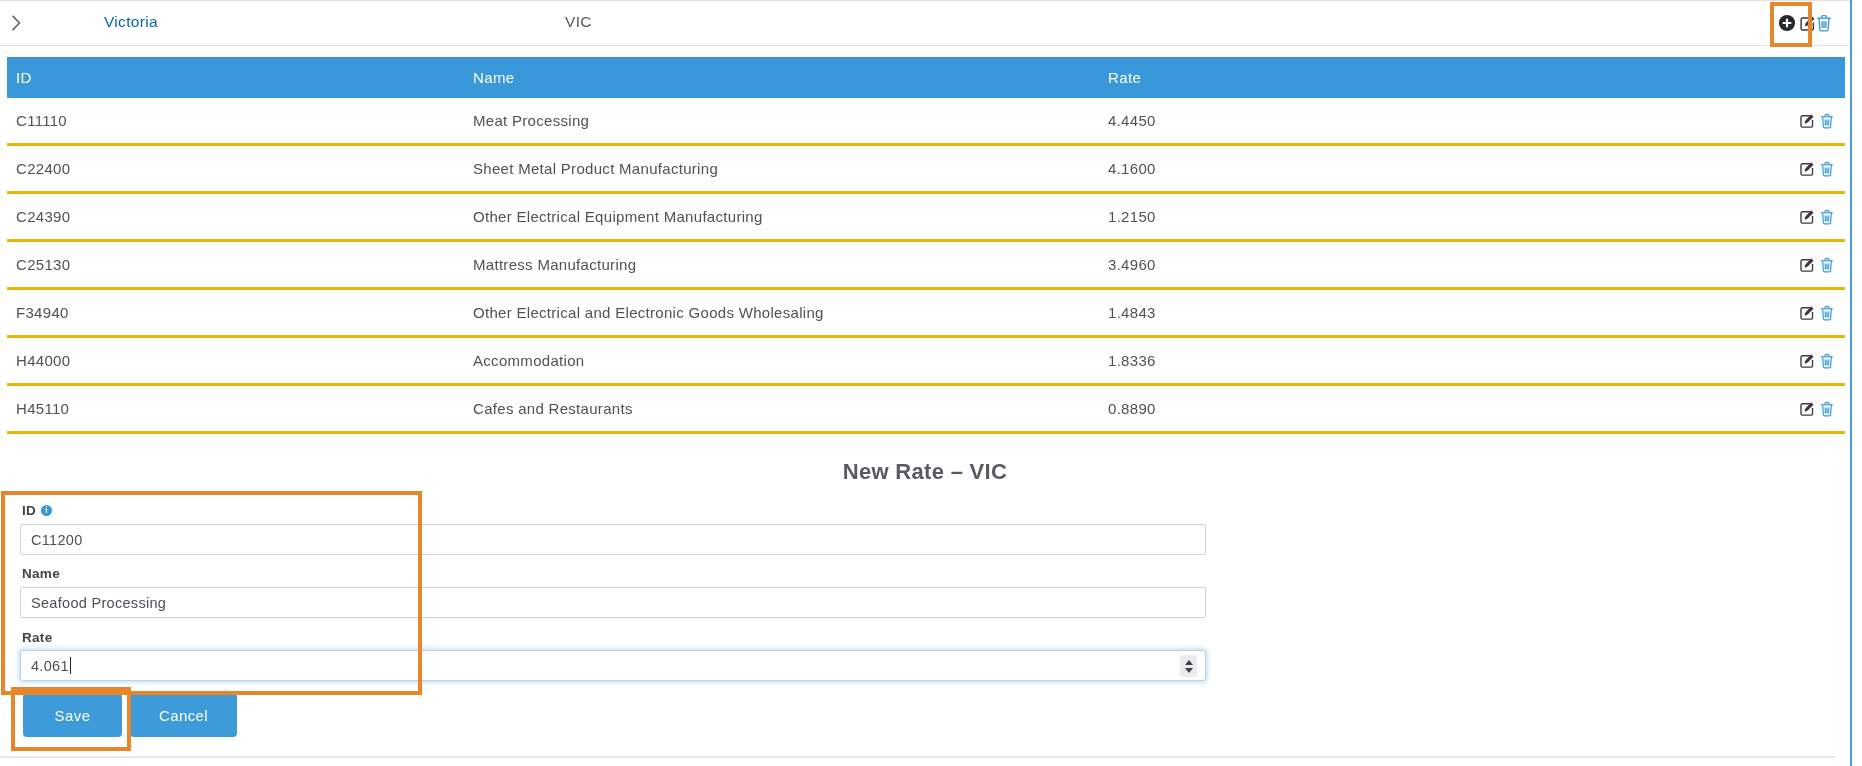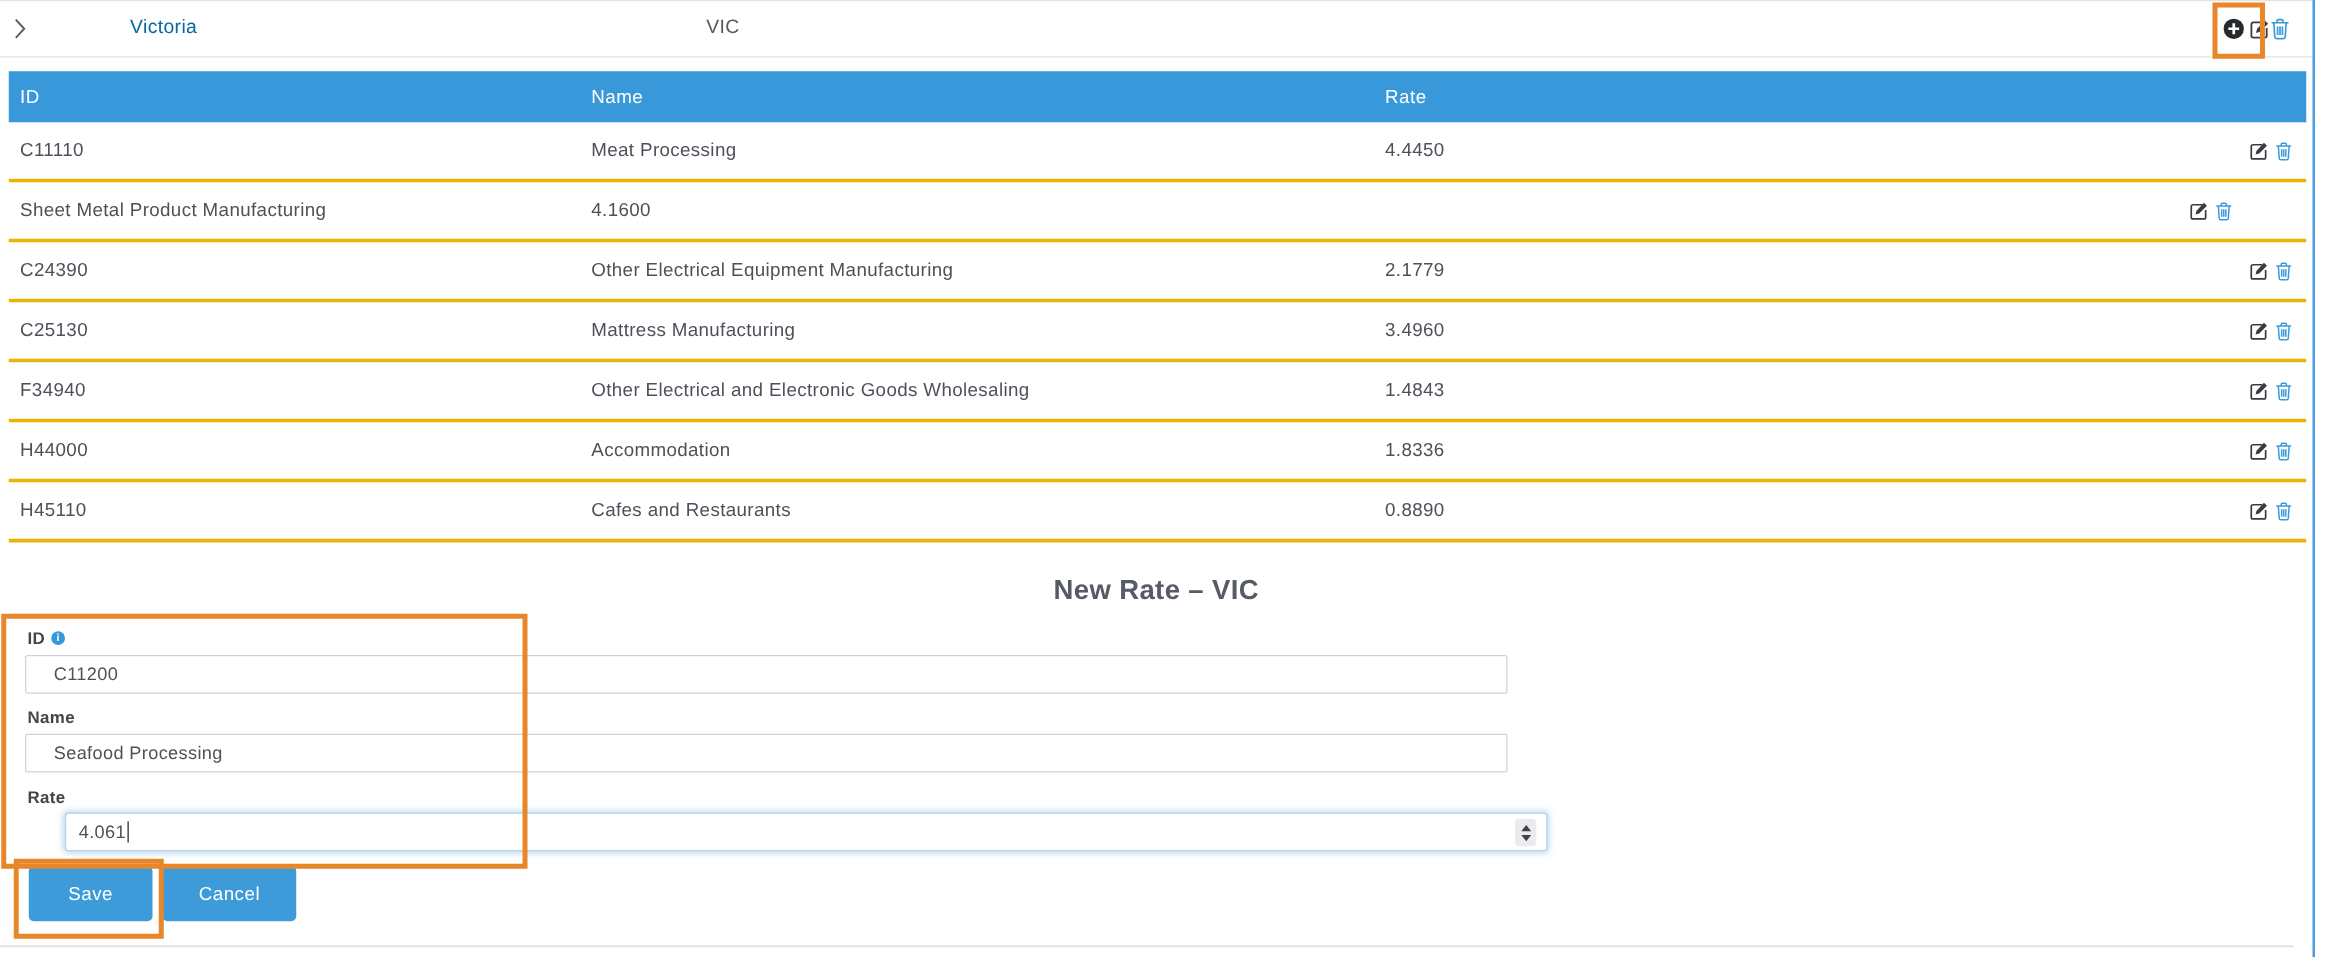--- a/index.html
+++ b/index.html
@@ -40,29 +40,29 @@
   }
   .lbl-id { top:503px; } .lbl-name { top:566px; } .lbl-rate { top:630px; }
   .info-i {
     display:inline-block; width:11px; height:11px; border-radius:50%;
     background:#3498db; color:#fff; font-size:8.5px; font-weight:bold;
     text-align:center; line-height:11px; margin-left:5px; cursor:pointer;
   }
   .finput {
     position:absolute; left:20px; width:1186px; height:31px; box-sizing:border-box;
     border:1px solid #ccd4da; border-radius:2px; background:#fff;
-    font-family:inherit; font-size:14.5px; color:#4c5158; padding:0 22px; letter-spacing:.3px;
+    font-family:inherit; font-size:14.5px; color:#4c5158; padding:0 10px; letter-spacing:.3px;
   }
   .in-id { top:524px; } .in-name { top:587px; }
   .rate-box {
     position:absolute; left:20px; top:650px; width:1186px; height:31px; box-sizing:border-box;
     border:1px solid #b9d2e6; border-radius:3px; background:#fff;
     box-shadow:0 0 5px 1px rgba(93,166,223,.45);
     display:flex; align-items:center; padding:0 10px;
-    font-size:14.5px; color:#4c5158; letter-spacing:.3px;margin-left:32px;
+    font-size:14.5px; color:#4c5158; letter-spacing:.3px;
   }
   .caret { width:1.5px; height:17px; background:#24262a; margin-left:1px; }
   .stepper {
     position:absolute; right:8px; top:4px; width:17px; height:22px;
     background:#ebebee; border-radius:3px; border:none; cursor:pointer;
     display:flex; flex-direction:column; align-items:center; justify-content:center; gap:3px; padding:0;
   }
   .tri-up   { width:0; height:0; border-left:4px solid transparent; border-right:4px solid transparent; border-bottom:5px solid #3f4349; }
   .tri-down { width:0; height:0; border-left:4px solid transparent; border-right:4px solid transparent; border-top:5px solid #3f4349; }
   .btn {
@@ -142,39 +142,40 @@
               </svg></span></button>
         <button class="row-icon"><span><svg width="14" height="16" viewBox="0 0 20 22" fill="none" stroke="#3c99dc" stroke-width="1.7">
                 <path d="M1.5 5h17"></path>
                 <path d="M7 5V3.2A1.4 1.4 0 0 1 8.4 1.8h3.2A1.4 1.4 0 0 1 13 3.2V5"></path>
                 <path d="M3.8 5l1 14.1a1.9 1.9 0 0 0 1.9 1.7h6.6a1.9 1.9 0 0 0 1.9-1.7l1-14.1"></path>
                 <path d="M7.6 8.7v8.6M10 8.7v8.6M12.4 8.7v8.6"></path>
               </svg></span></button>
       </span>
     </div>
     <div class="grid-cols trow">
+      <span>C22400</span>
       <span>Sheet Metal Product Manufacturing</span>
       <span>4.1600</span>
       <span class="acts">
         <button class="row-icon"><span><svg width="16" height="16" viewBox="0 0 20 20" fill="none">
                 <path d="M13.5 3.5H4.2A1.7 1.7 0 0 0 2.5 5.2V16a1.7 1.7 0 0 0 1.7 1.7h11a1.7 1.7 0 0 0 1.7-1.7V8.8" stroke="#383c40" stroke-width="1.7"></path>
                 <path d="M15.2 1.6l3 3-7.7 7.7-3.7 1 1-3.7z" fill="#383c40"></path>
               </svg></span></button>
         <button class="row-icon"><span><svg width="14" height="16" viewBox="0 0 20 22" fill="none" stroke="#3c99dc" stroke-width="1.7">
                 <path d="M1.5 5h17"></path>
                 <path d="M7 5V3.2A1.4 1.4 0 0 1 8.4 1.8h3.2A1.4 1.4 0 0 1 13 3.2V5"></path>
                 <path d="M3.8 5l1 14.1a1.9 1.9 0 0 0 1.9 1.7h6.6a1.9 1.9 0 0 0 1.9-1.7l1-14.1"></path>
                 <path d="M7.6 8.7v8.6M10 8.7v8.6M12.4 8.7v8.6"></path>
               </svg></span></button>
       </span>
     </div>
     <div class="grid-cols trow">
       <span>C24390</span>
       <span>Other Electrical Equipment Manufacturing</span>
-      <span>2.1779</span>
+      <span>1.2150</span>
       <span class="acts">
         <button class="row-icon"><span><svg width="16" height="16" viewBox="0 0 20 20" fill="none">
                 <path d="M13.5 3.5H4.2A1.7 1.7 0 0 0 2.5 5.2V16a1.7 1.7 0 0 0 1.7 1.7h11a1.7 1.7 0 0 0 1.7-1.7V8.8" stroke="#383c40" stroke-width="1.7"></path>
                 <path d="M15.2 1.6l3 3-7.7 7.7-3.7 1 1-3.7z" fill="#383c40"></path>
               </svg></span></button>
         <button class="row-icon"><span><svg width="14" height="16" viewBox="0 0 20 22" fill="none" stroke="#3c99dc" stroke-width="1.7">
                 <path d="M1.5 5h17"></path>
                 <path d="M7 5V3.2A1.4 1.4 0 0 1 8.4 1.8h3.2A1.4 1.4 0 0 1 13 3.2V5"></path>
                 <path d="M3.8 5l1 14.1a1.9 1.9 0 0 0 1.9 1.7h6.6a1.9 1.9 0 0 0 1.9-1.7l1-14.1"></path>
                 <path d="M7.6 8.7v8.6M10 8.7v8.6M12.4 8.7v8.6"></path>

